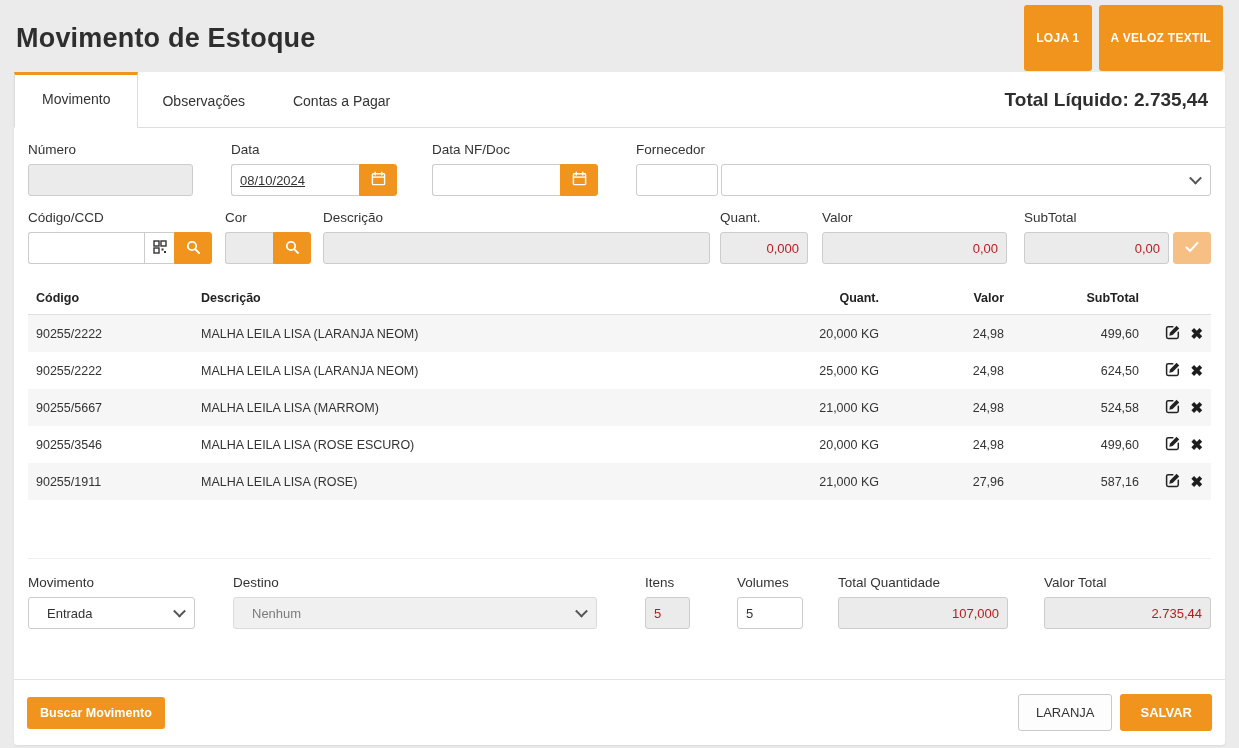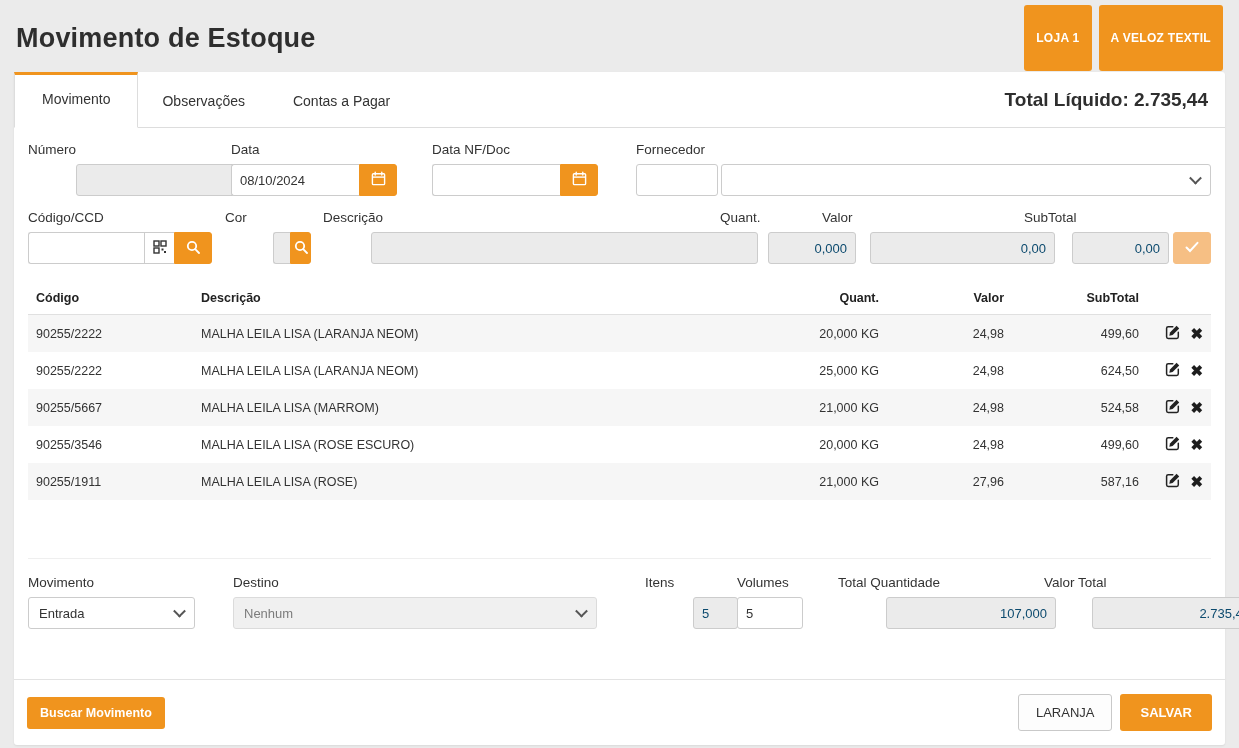--- a/index.html
+++ b/index.html
@@ -33,33 +33,33 @@
   .tab.active{border:1px solid var(--line);border-top:3px solid var(--orange);border-bottom:1px solid #fff;margin-bottom:-1px;background:#fff;padding:16px 27px 18px 27px;}
   .tab-total{margin-left:auto;align-self:center;padding-right:17px;font-size:19px;font-weight:700;color:#2e2e2e;}
   
   .form-area{padding:14px 14px 0 14px;}
   .form-row{display:flex;align-items:flex-end;}
   .field{display:flex;flex-direction:column;}
   .field-label{font-size:13.5px;color:#333;margin-bottom:7px;}
   .label-row{display:flex;justify-content:space-between;align-items:center;margin-bottom:7px;}
   .label-row .field-label{margin-bottom:0;}
   input[type=text]{height:32px;border:1px solid var(--border);border-radius:3px;padding:0 8px;font-size:13px;font-family:inherit;color:#333;background:#fff;width:100%;}
-  input[type=text]:disabled{background:var(--disabled-bg);color:#0c4a6e;margin-left:48px;}
+  input[type=text]:disabled{background:var(--disabled-bg);color:#b91c1c;}
   input.num{text-align:right;}
-  .input-group{display:flex;}
+  .input-group{display:flex;text-decoration:underline;}
   .input-group input{border-radius:3px 0 0 3px;border-right:none;flex:1;min-width:0;}
   .addon-btn{width:38px;height:32px;display:flex;align-items:center;justify-content:center;border:1px solid var(--border);border-radius:0 3px 3px 0;cursor:pointer;padding:0;}
   .addon-btn.orange{background:var(--orange);border-color:var(--orange);}
   .addon-btn.white{background:#fff;border-radius:0;border-right:none;width:30px;}
   .addon-btn.muted{background:var(--orange-muted);border-color:var(--orange-muted);border-radius:3px;margin-left:4px;}
   .checkbox{display:flex;align-items:center;gap:5px;font-size:13.5px;color:#333;cursor:pointer;white-space:nowrap;}
   .checkbox input{width:14px;height:14px;margin:0;}
   
   .select-wrap{position:relative;}
-  .select-wrap select{appearance:none;-webkit-appearance:none;width:100%;height:32px;border:1px solid var(--border);border-radius:3px;background:#fff;font-size:13px;font-family:inherit;color:#333;padding:0 26px 0 10px;cursor:pointer;}
+  .select-wrap select{appearance:none;-webkit-appearance:none;width:100%;height:32px;border:1px solid var(--border);border-radius:3px;background:#fff;font-size:13px;font-family:inherit;color:#333;padding:0 26px 0 18px;cursor:pointer;}
   .select-wrap select:disabled{background:var(--disabled-bg);color:#444;}
   .select-wrap::after{content:"";position:absolute;right:11px;top:50%;width:7px;height:7px;border-right:2px solid #555;border-bottom:2px solid #555;transform:translateY(-70%) rotate(45deg);pointer-events:none;}
   
   .w-numero{width:165px;}
   .w-data{width:166px;margin-left:38px;}
   .w-nf{width:168px;margin-left:34px;}
   .w-datanf{width:166px;margin-left:35px;}
   .w-fornecedor{flex:1;margin-left:38px;}
   .fornecedor-controls{display:flex;gap:3px;}
   .fornecedor-controls input{width:82px;flex:none;}

